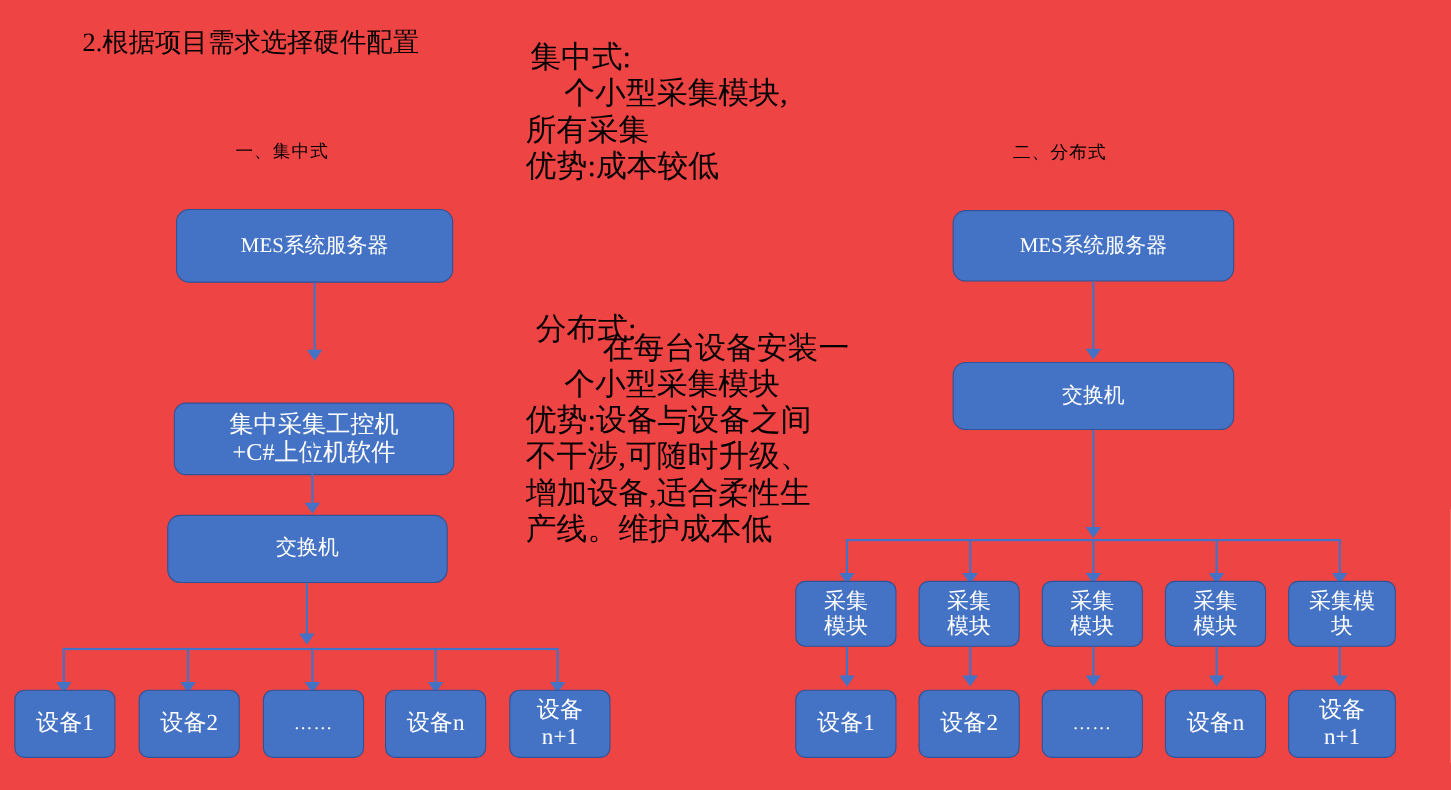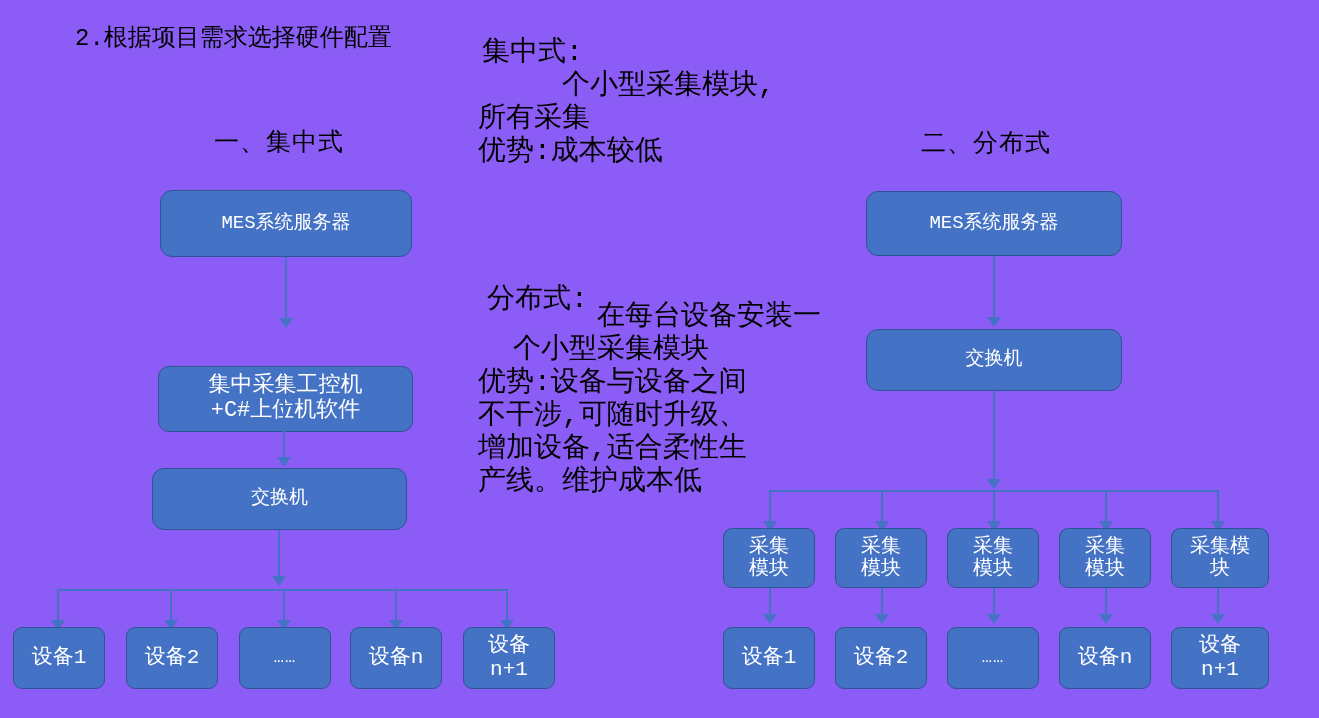--- a/index.html
+++ b/index.html
@@ -4,37 +4,37 @@
 <style>
   html, body {
     margin: 0;
     padding: 0;
     background: #ffffff;
   }
   #canvas {
     position: relative;
     width: 1319px;
     height: 718px;
-    background: #8b5cf6;
+    background: #ef4444;
     overflow: hidden;
-    font-family: Liberation Mono, monospace;
+    font-family: Liberation Serif, serif;
   }
 
   
   .heading {
     position: absolute;
     color: #000000;
     font-size: 24px;
     line-height: 1.25;
     white-space: nowrap;
   }
   .section-title {
     position: absolute;
     color: #000000;
-    font-size: 25px;
+    font-size: 16px;
     line-height: 1.2;
     white-space: nowrap;
     letter-spacing: 1px;
   }
   .note-block {
     position: absolute;
     color: #000000;
     font-size: 28px;
     line-height: 33px;
     white-space: pre-wrap;

